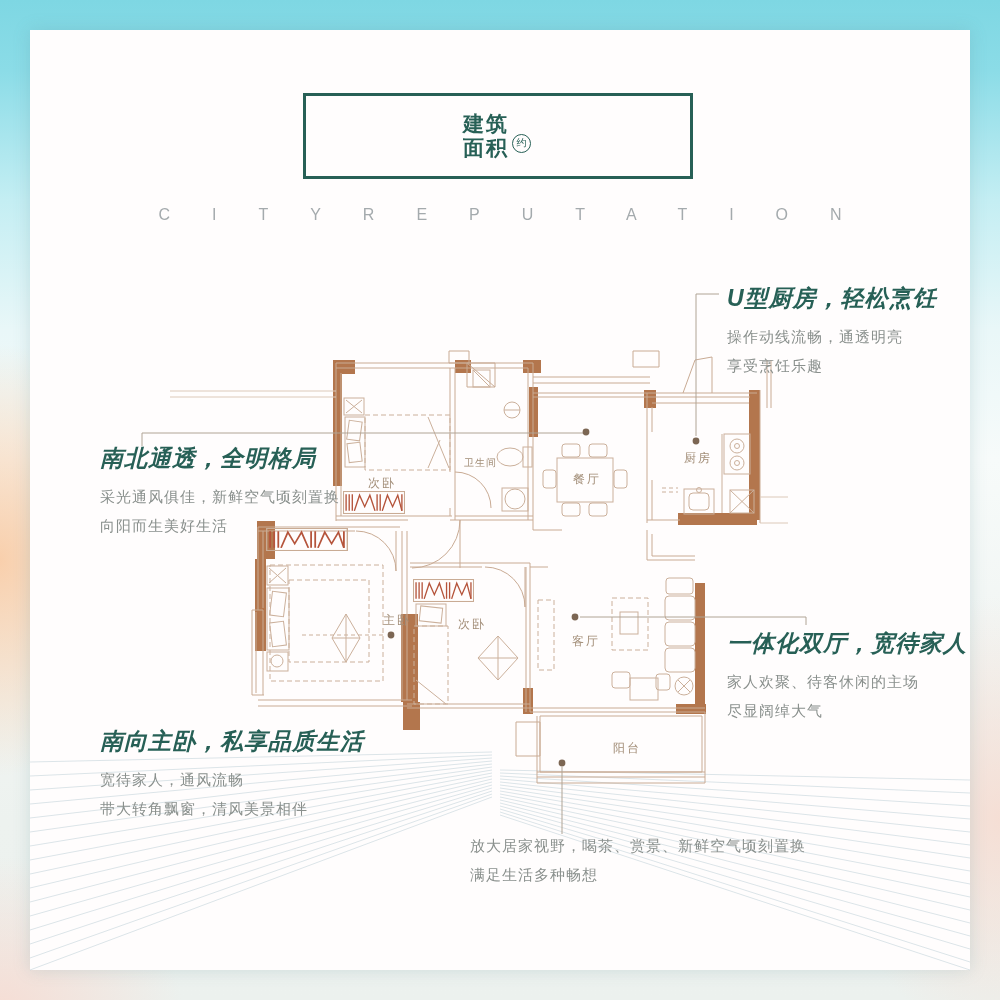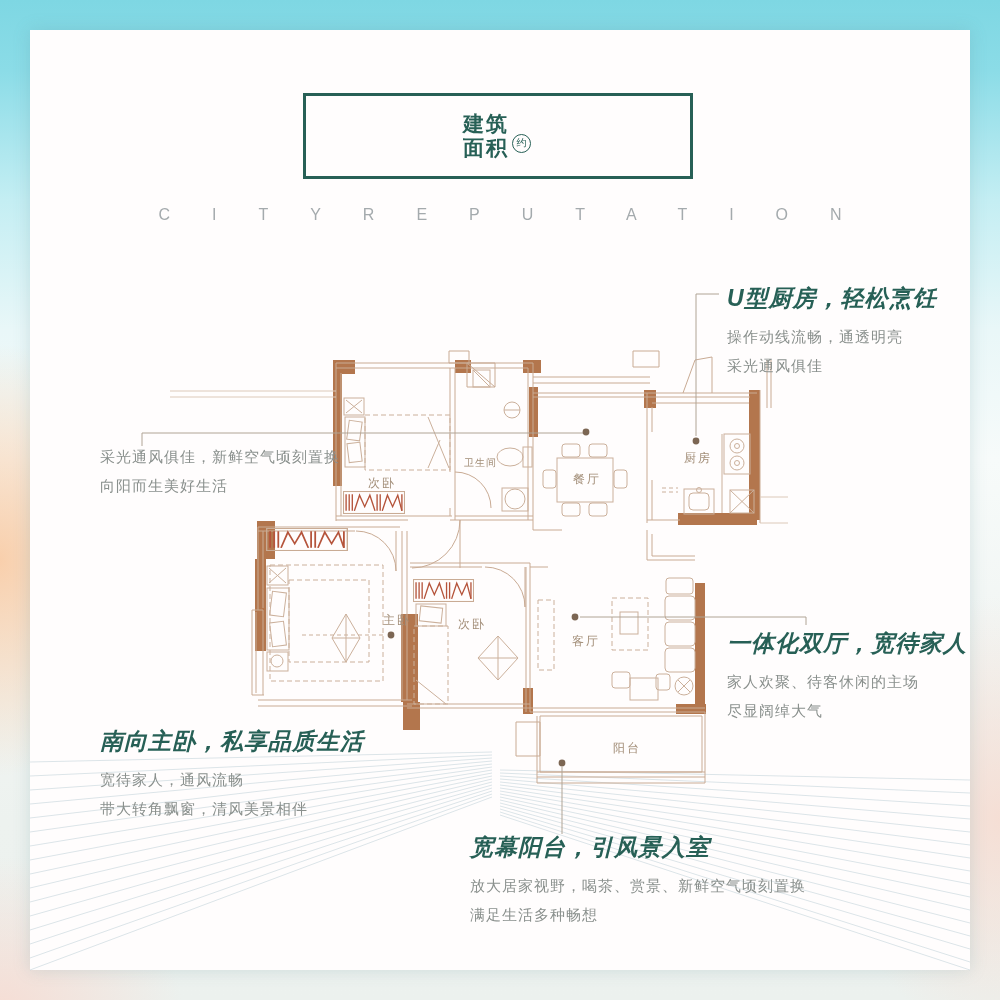--- a/index.html
+++ b/index.html
@@ -265,40 +265,40 @@
         <circle cx="586" cy="432" r="3.4"></circle>
         <circle cx="696" cy="441" r="3.4"></circle>
         <circle cx="575" cy="617" r="3.4"></circle>
         <circle cx="562" cy="763" r="3.4"></circle>
         <circle cx="391" cy="635" r="3.4"></circle>
       </g>
     </g>
   </svg>
 
   <div class="anno" style="left:100px;top:443px">
+    <div class="t">南北通透，全明格局</div>
     <div class="b">采光通风俱佳，新鲜空气顷刻置换</div>
     <div class="b">向阳而生美好生活</div>
   </div>
 
   <div class="anno" style="left:727px;top:283px">
     <div class="t">U型厨房，轻松烹饪</div>
     <div class="b">操作动线流畅，通透明亮</div>
-    <div class="b">采光通风俱佳</div>
+    <div class="b">享受烹饪乐趣</div>
   </div>
 
   <div class="anno" style="left:727px;top:628px">
     <div class="t">一体化双厅，宽待家人</div>
     <div class="b">家人欢聚、待客休闲的主场</div>
     <div class="b">尽显阔绰大气</div>
   </div>
 
   <div class="anno" style="left:100px;top:726px">
     <div class="t">南向主卧，私享品质生活</div>
     <div class="b">宽待家人，通风流畅</div>
     <div class="b">带大转角飘窗，清风美景相伴</div>
   </div>
 
   <div class="anno" style="left:470px;top:832px">
-    <div class="t">宽幕阳台，引风景入室</div>
     <div class="b">放大居家视野，喝茶、赏景、新鲜空气顷刻置换</div>
     <div class="b">满足生活多种畅想</div>
   </div>
 </div>
 
 </body></html>

